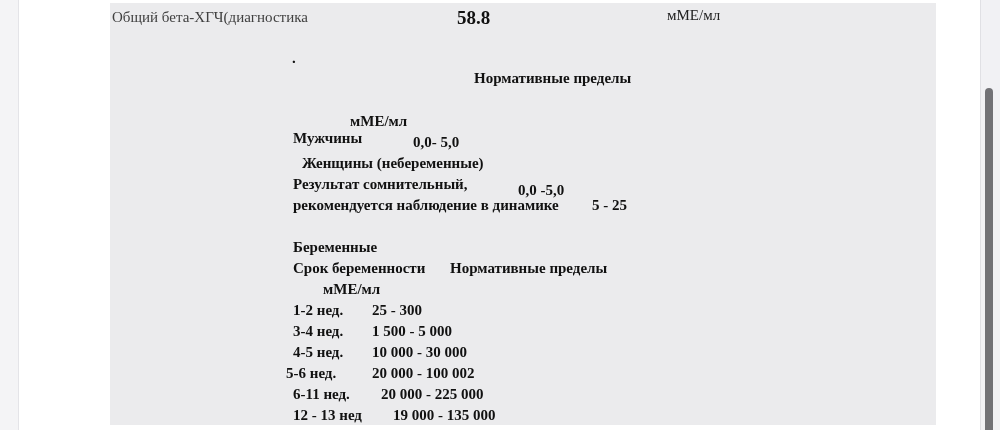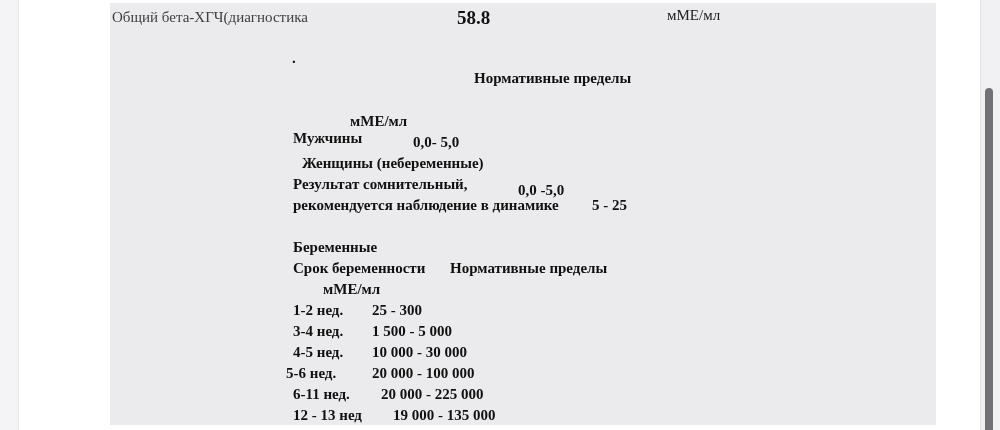--- a/index.html
+++ b/index.html
@@ -59,21 +59,21 @@
 <div class="b" style="left:293px;top:302px;">1-2 нед.</div>
 <div class="b" style="left:372px;top:302px;">25 - 300</div>
 
 <div class="b" style="left:293px;top:323px;">3-4 нед.</div>
 <div class="b" style="left:372px;top:323px;font-family:Liberation Serif, serif;">1 500 - 5 000</div>
 
 <div class="b" style="left:293px;top:344px;">4-5 нед.</div>
 <div class="b" style="left:372px;top:344px;">10 000 - 30 000</div>
 
 <div class="b" style="left:286px;top:365px;">5-6 нед.</div>
-<div class="b" style="left:372px;top:365px;">20 000 - 100 000</div>
+<div class="b" style="left:372px;top:365px;">20 000 - 100 002</div>
 
 <div class="b" style="left:293px;top:386px;">6-11 нед.</div>
 <div class="b" style="left:381px;top:386px;">20 000 - 225 000</div>
 
 <div class="b" style="left:293px;top:407px;">12 - 13 нед</div>
 <div class="b" style="left:393px;top:407px;">19 000 - 135 000</div>
 
 <div class="scroll-track"></div>
 <div class="scroll-thumb"></div>
 

